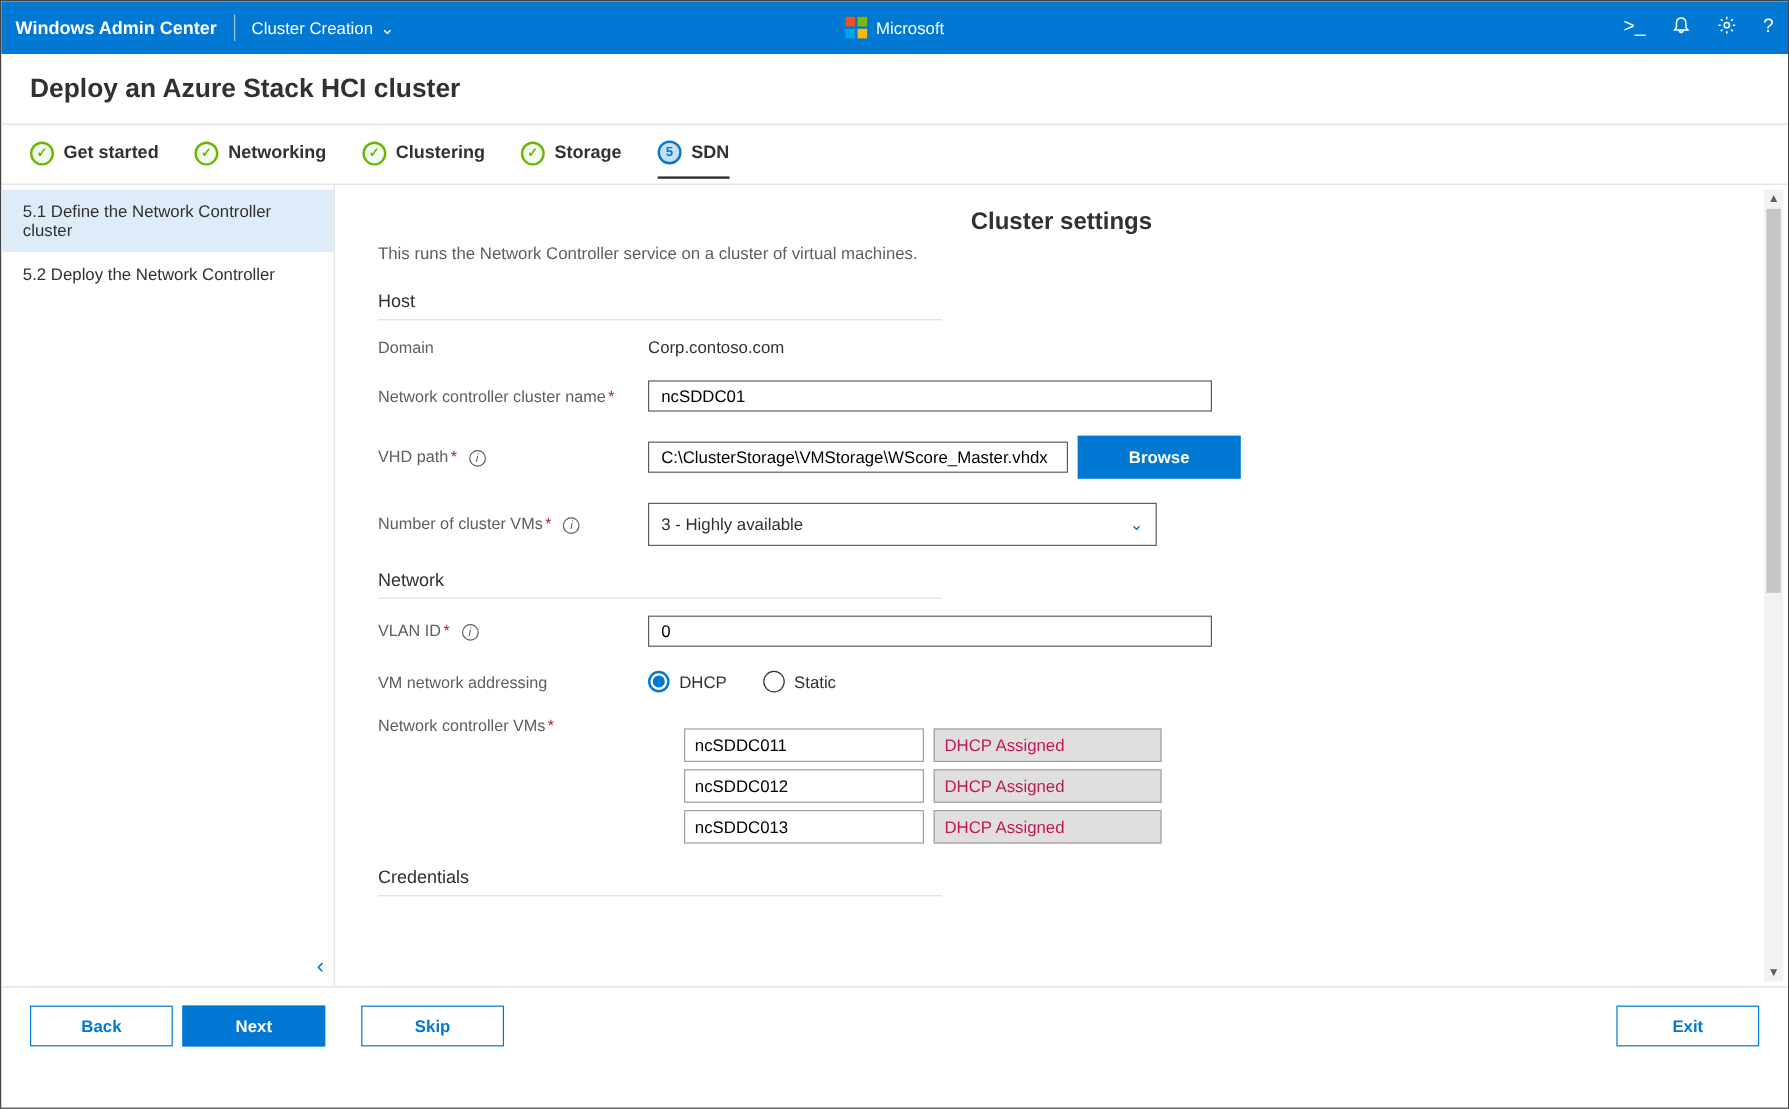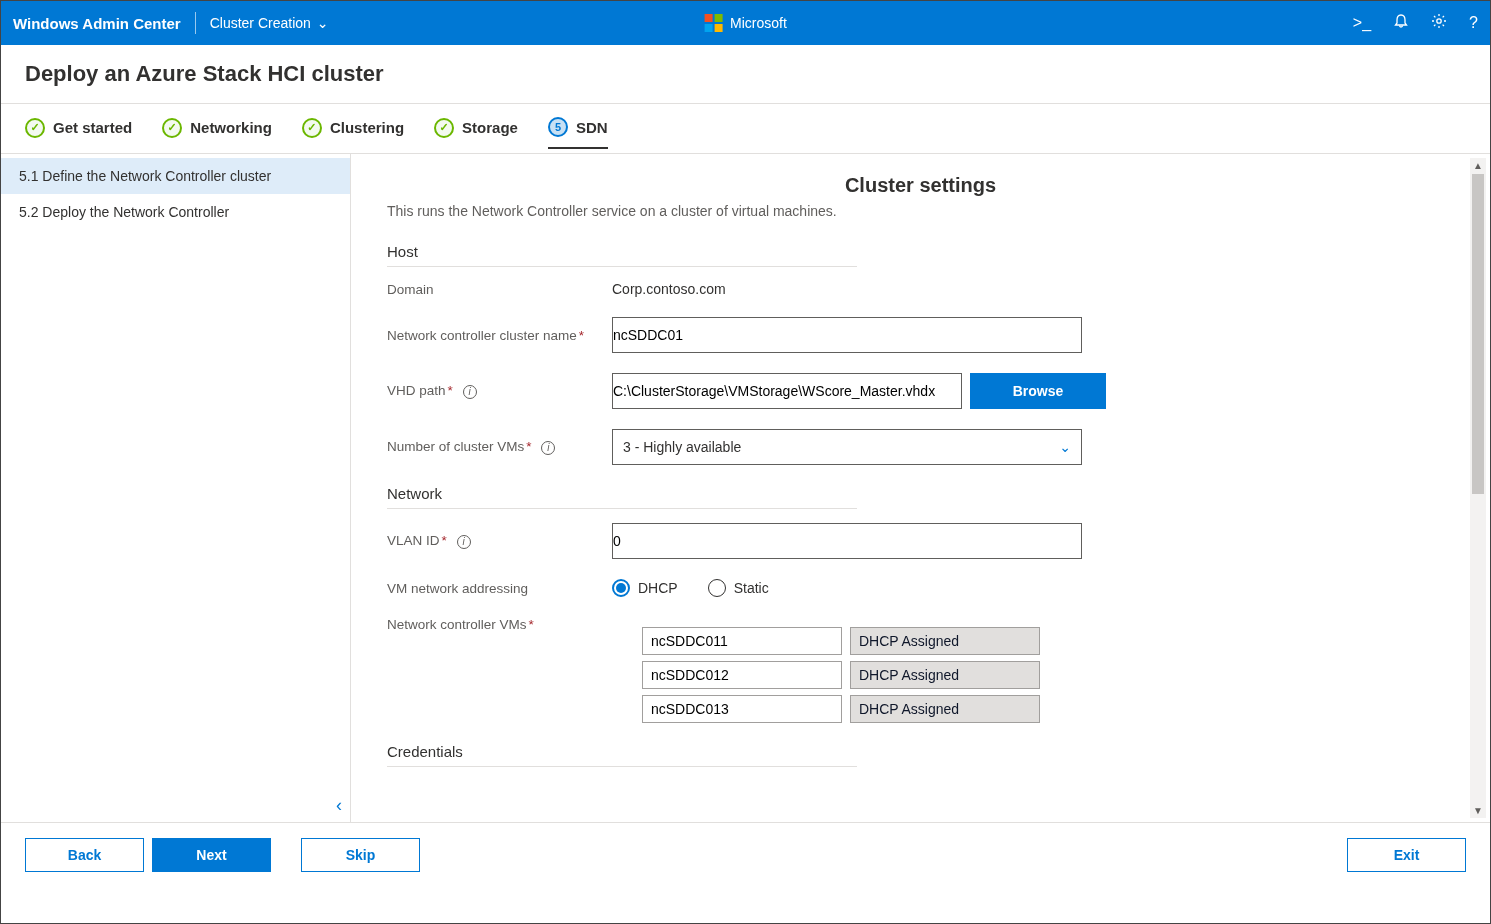--- a/index.html
+++ b/index.html
@@ -24,57 +24,57 @@
   
   .steps { display:flex; align-items:center; gap:30px; padding:8px 24px 0 24px; height:50px; border-bottom:1px solid #e1dfdd; position:relative; }
   .step { display:flex; align-items:center; gap:8px; font-weight:600; font-size:15px; cursor:pointer; padding-bottom:10px; }
   .step .circle { width:20px; height:20px; border-radius:50%; display:flex; align-items:center; justify-content:center; font-size:11px; }
   .step.done .circle { border:2px solid #6bb700; color:#6bb700; background:#f3faf0; }
   .step.current .circle { border:2px solid #0078d4; color:#0078d4; background:#c7e0f4; font-weight:600;}
   .step.current { border-bottom:2px solid #323130; margin-bottom:-1px; }
 
   
   .body { display:flex; height:668px; }
-  .sidenav { width:350px; border-right:1px solid #e1dfdd; padding-top:4px; position:relative; }
+  .sidenav { width:278px; border-right:1px solid #e1dfdd; padding-top:4px; position:relative; }
   .sidenav .item { padding:10px 18px; font-size:14px; cursor:pointer; }
   .sidenav .item.active { background:#deecf9; }
   .chevleft { position:absolute; bottom:6px; right:8px; color:#0078d4; font-size:18px; cursor:pointer; }
 
   .main-wrap { flex:1; position:relative; }
   .main { padding:20px 36px 20px 36px; overflow:auto; height:100%; }
   .main h2 { font-size:20px; font-weight:600; margin-bottom:6px;text-align:center; }
   .sub { color:#605e5c; font-size:14px; margin-bottom:24px; }
 
   .section-label { font-weight:400; font-size:15px; border-bottom:1px solid #e1dfdd; padding-bottom:6px; margin-bottom:14px; width:470px; }
 
   .row { display:flex; align-items:center; margin-bottom:20px; }
   .row .label { width:225px; font-size:13.5px; color:#605e5c; }
   .row .req { color:#a4262c; margin-left:2px; }
   .row .info { display:inline-flex; width:14px; height:14px; border:1px solid #605e5c; border-radius:50%; font-size:10px; align-items:center; justify-content:center; margin-left:6px; color:#605e5c; cursor:pointer; font-style:italic;}
   .row .value { font-size:14px; }
-  .txt { width:470px; height:36px; border:1px solid #605e5c; padding:0 0; font-size:14px; }
+  .txt { width:470px; height:26px; border:1px solid #605e5c; padding:0 10px; font-size:14px; }
   .txt.narrow { width:350px; }
   .btn-browse { height:36px; width:136px; background:#0078d4; color:#fff; border:none; font-size:14px; font-weight:600; margin-left:8px; cursor:pointer; }
-  .select { width:470px; height:36px; border:1px solid #605e5c; display:flex; align-items:center; justify-content:space-between; padding:0 10px; cursor:pointer; }
+  .select { width:424px; height:36px; border:1px solid #605e5c; display:flex; align-items:center; justify-content:space-between; padding:0 10px; cursor:pointer; }
   .select .chev { color:#0078d4; font-size:14px; }
 
   .radio-group { display:flex; gap:30px; align-items:center; }
   .radio { display:flex; align-items:center; gap:8px; cursor:pointer; }
   .radio .dot { width:18px; height:18px; border:1px solid #323130; border-radius:50%; display:flex; align-items:center; justify-content:center; }
   .radio.checked .dot { border:2px solid #0078d4; }
   .radio.checked .dot::after { content:""; width:10px; height:10px; background:#0078d4; border-radius:50%; }
 
   .vm-table { margin-top:4px; margin-left:0; }
   .vm-table .hdr { display:flex; margin-left:30px; }
   .vm-table .hdr div { font-size:13px; color:#605e5c; }
   .vm-table .hdr .c1 { width:225px; }
   .vm-table .tr { display:flex; gap:8px; margin-top:6px; margin-left:30px;}
   .vm-table input { height:28px; border:1px solid #a19f9d; padding:0 8px; font-size:14px; }
   .vm-table .name-in { width:200px; }
-  .vm-table .ip-in { width:190px; background:#e1dfdd; color:#0f172a; }
+  .vm-table .ip-in { width:190px; background:#e1dfdd; color:#be185d; }
 
   .scrollbar { position:absolute; right:4px; top:4px; width:16px; bottom:4px; background:#f3f2f1; }
   .scrollbar .thumb { position:absolute; left:2px; right:2px; top:16px; height:320px; background:#c8c6c4; }
   .scrollbar .arrow { position:absolute; left:0; right:0; text-align:center; color:#605e5c; font-size:10px; }
   .scrollbar .arrow.up { top:2px; } .scrollbar .arrow.dn { bottom:2px; }
 
   
   .footer { height:64px; border-top:1px solid #e1dfdd; display:flex; align-items:center; padding:0 24px; gap:8px; }
   .fbtn { height:34px; width:119px; border:1px solid #0078d4; background:#fff; color:#0078d4; font-size:14px; font-weight:600; cursor:pointer; }
   .fbtn.primary { background:#0078d4; color:#fff; }

